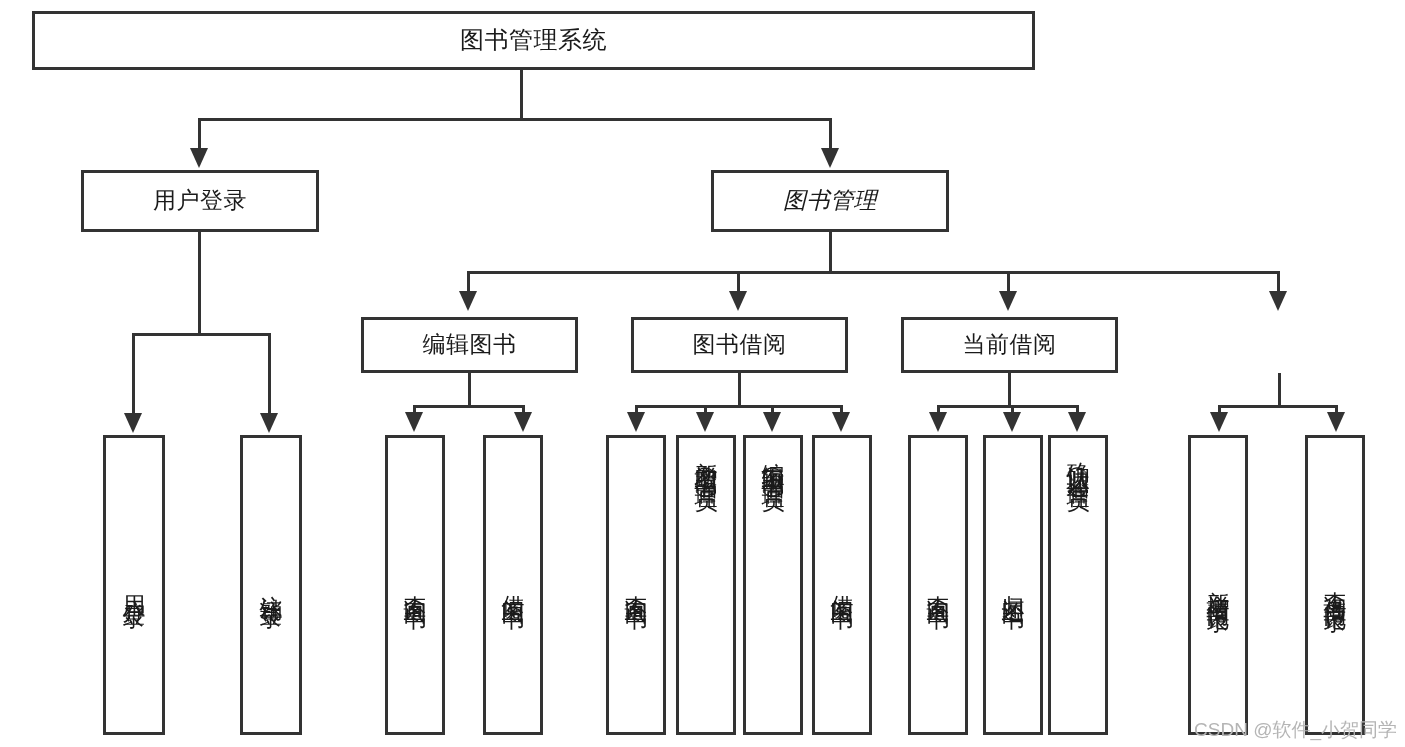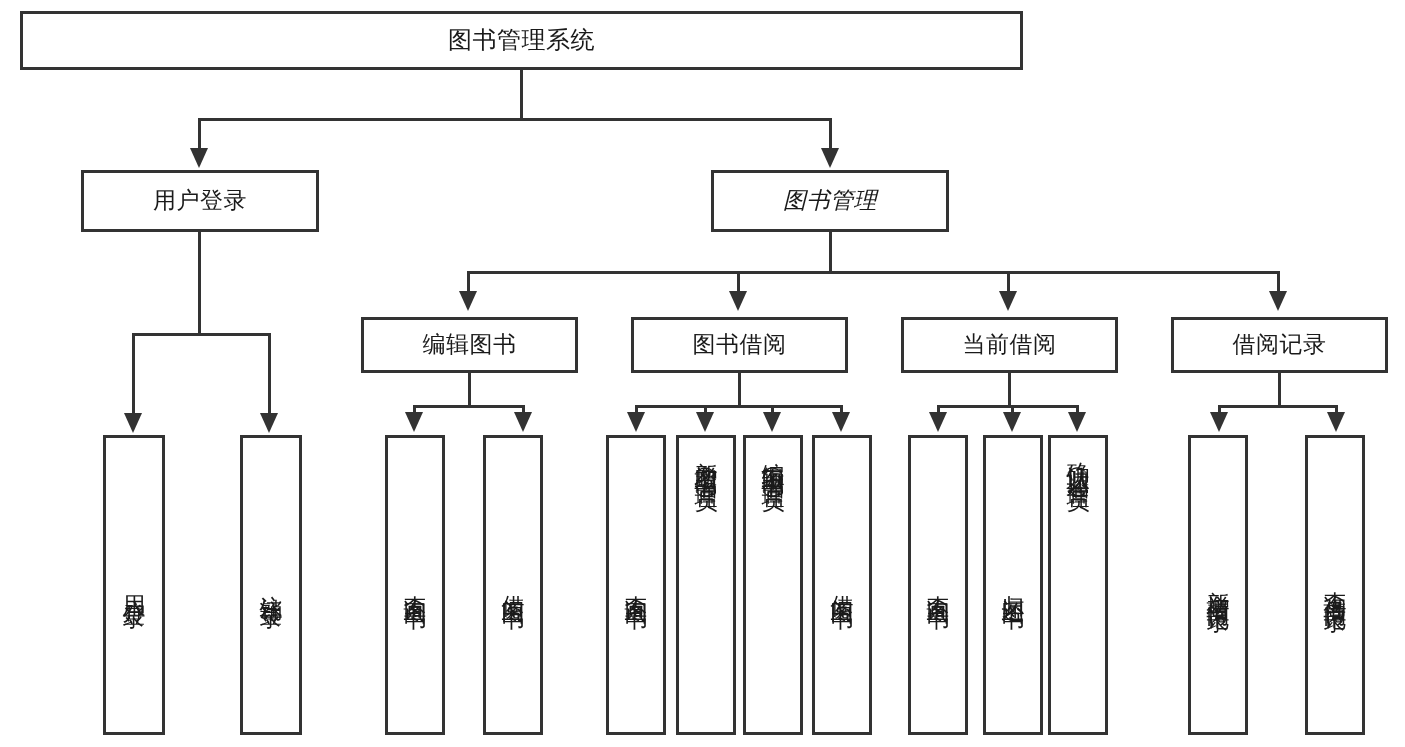--- a/index.html
+++ b/index.html
@@ -90,21 +90,21 @@
     color: #b5b5b5;
     white-space: nowrap;
     font-family: "Liberation Sans", "DejaVu Sans", sans-serif;
   }
 </style>
 </head>
 <body>
 
 <div id="canvas">
 
-  <div class="node root horiz" style="left:20px; top:11px; width:1003px; height:59px;justify-content:center;">
+  <div class="node root horiz" style="left:32px; top:11px; width:1003px; height:59px;justify-content:center;">
     <span class="label">图书管理系统</span>
   </div>
 
   <div class="vline" style="left:520px; top:70px; height:48px;"></div>
 
   <div class="hline" style="left:198px; top:118px; width:634px;"></div>
 
   <div class="vline" style="left:198px; top:118px; height:32px;"></div>
   <div class="arrow" style="left:190px; top:148px;"></div>
   <div class="vline" style="left:829px; top:118px; height:32px;"></div>
@@ -138,23 +138,20 @@
 
   <div class="node horiz" style="left:361px; top:317px; width:217px; height:56px;">
     <span class="label">编辑图书</span>
   </div>
   <div class="node horiz" style="left:901px; top:317px; width:217px; height:56px;">
     <span class="label">当前借阅</span>
   </div>
   <div class="node horiz" style="left:631px; top:317px; width:217px; height:56px;">
     <span class="label">图书借阅</span>
   </div>
-  <div class="node horiz" style="left:1171px; top:317px; width:217px; height:56px;">
-    <span class="label">借阅记录</span>
-  </div>
 
   <div class="vline" style="left:468px; top:373px; height:34px;"></div>
   <div class="hline" style="left:413px; top:405px; width:112px;"></div>
   <div class="vline" style="left:413px; top:405px; height:9px;"></div>
   <div class="arrow" style="left:405px; top:412px;"></div>
   <div class="vline" style="left:522px; top:405px; height:9px;"></div>
   <div class="arrow" style="left:514px; top:412px;"></div>
 
   <div class="vline" style="left:738px; top:373px; height:34px;"></div>
   <div class="hline" style="left:635px; top:405px; width:208px;"></div>
@@ -220,14 +217,15 @@
     <span class="label">确认归还（管理员）</span>
   </div>
 
   <div class="node vert mid" style="left:1188px; top:435px; width:60px; height:300px;">
     <span class="label">新增借阅记录</span>
   </div>
   <div class="node vert mid" style="left:1305px; top:435px; width:60px; height:300px;">
     <span class="label">查询借阅记录</span>
   </div>
 
+  <div id="watermark">CSDN @软件_小贺同学</div>
 
 </div>
 
 </body></html>

